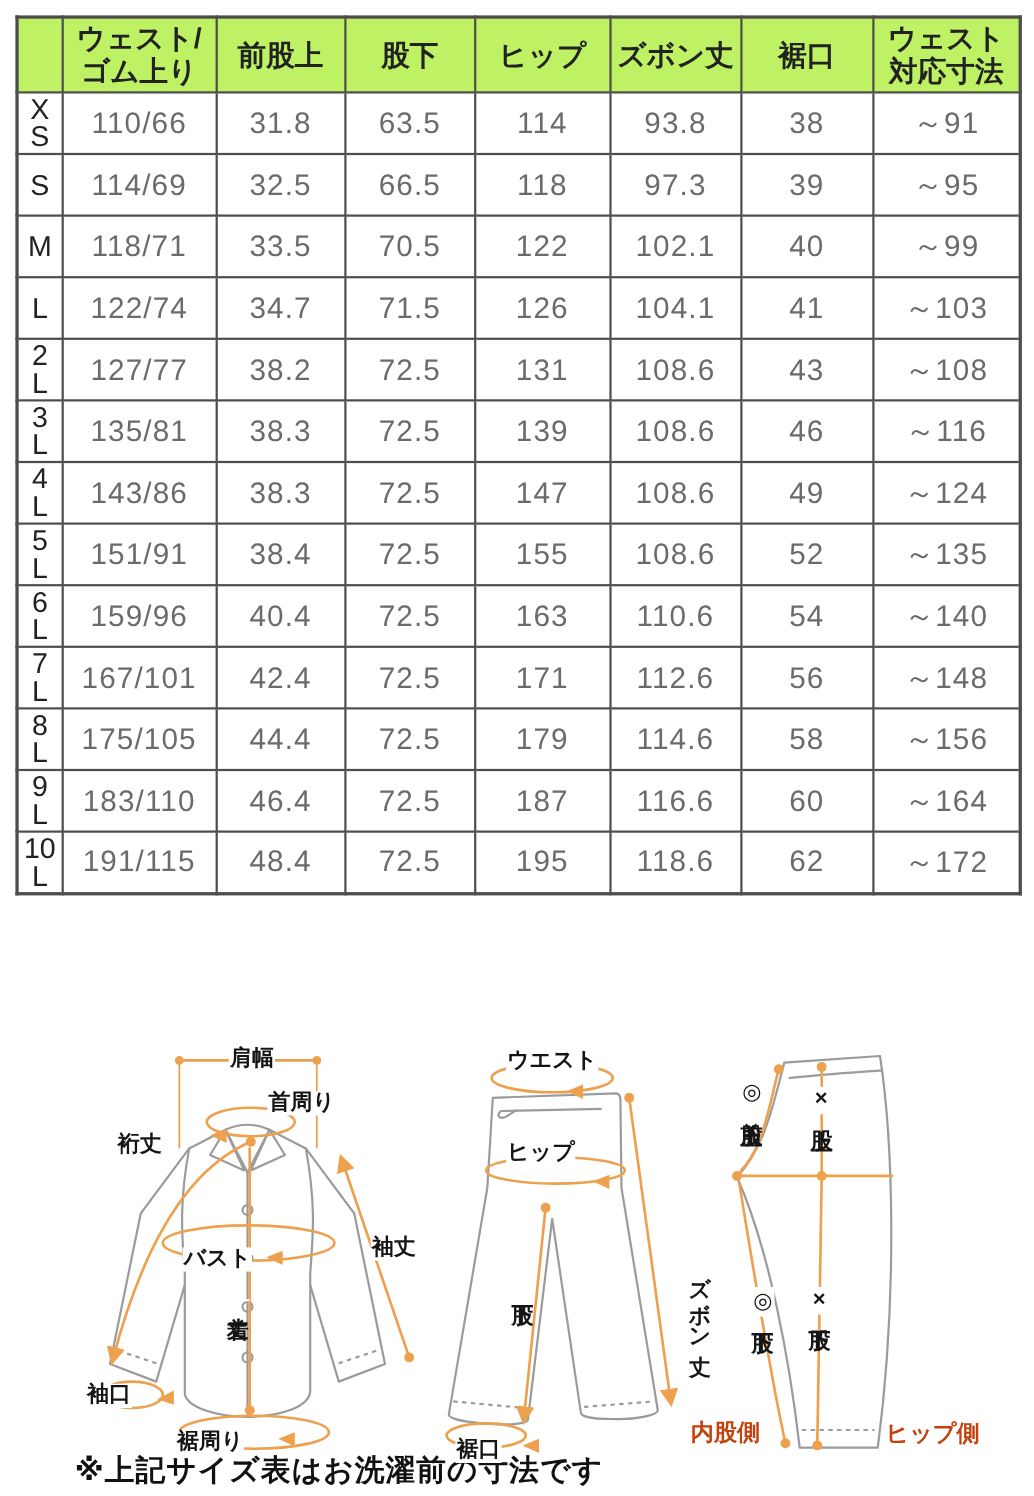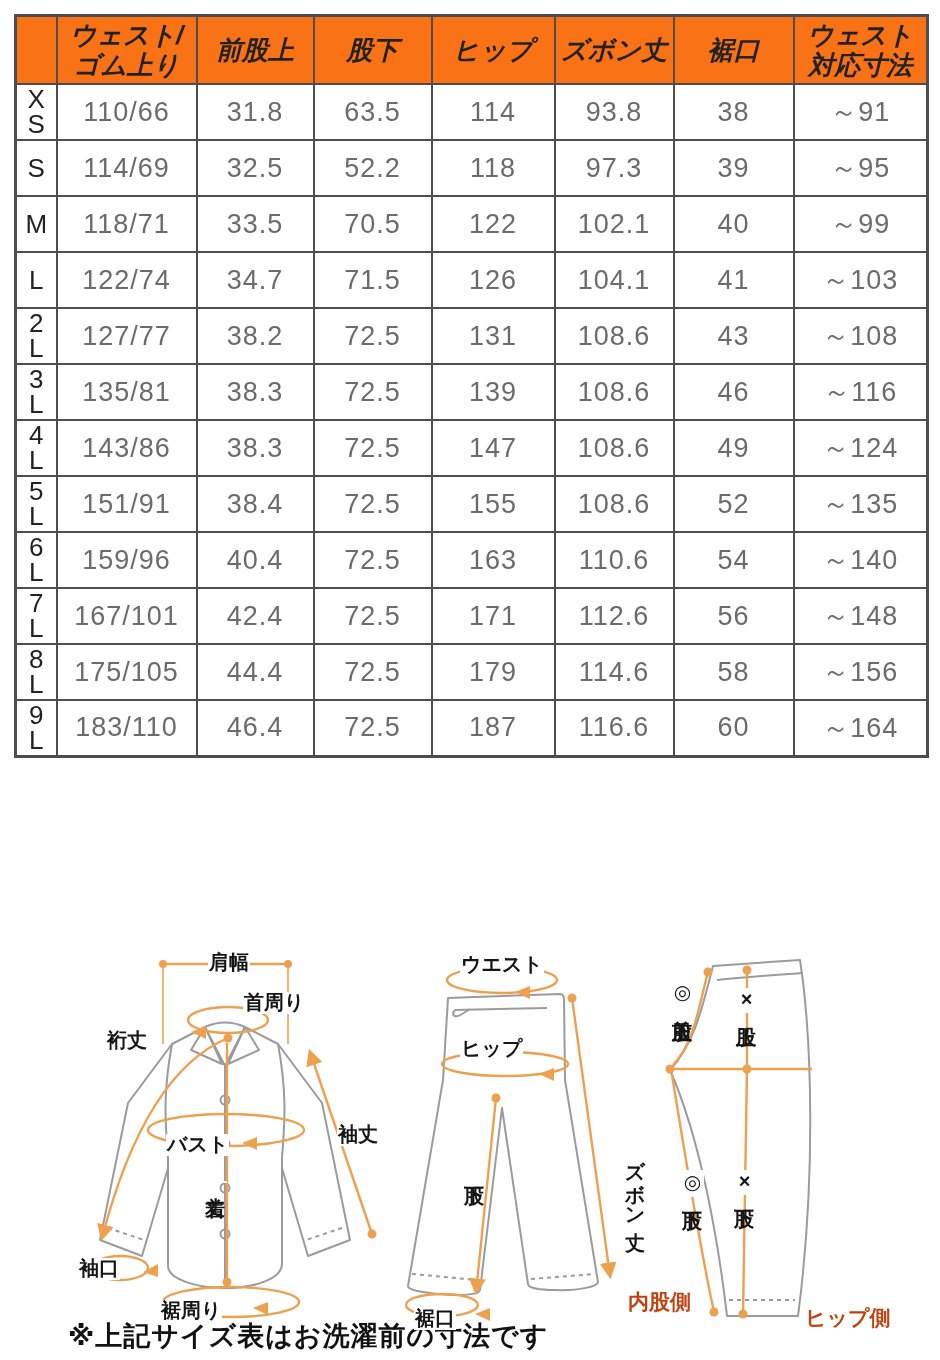--- a/index.html
+++ b/index.html
@@ -5,22 +5,22 @@
   html,body{margin:0;padding:0;background:#ffffff;}
   #page{position:relative;width:940px;height:1360px;background:#ffffff;overflow:hidden;
         font-family:"Liberation Sans","DejaVu Sans",sans-serif;}
 
   
   .table-wrap{position:absolute;left:14px;top:14px;}
   table.size{border-collapse:collapse;table-layout:fixed;width:912px;
              border:3px solid #4d4d4d;}
   table.size th,table.size td{border:2px solid #4d4d4d;text-align:center;
              vertical-align:middle;white-space:pre-line;padding:0;}
-  table.size thead th{background:#f97316;color:#222;font-size:26px;font-weight:700;
-             height:66px;line-height:30px;font-style:italic;}
+  table.size thead th{background:#bef264;color:#222;font-size:26px;font-weight:700;
+             height:66px;line-height:30px;}
   table.size tbody tr{height:56px;}
   table.size tbody th.sz{background:#fff;color:#222;font-size:26px;font-weight:400;
              line-height:25px;}
   table.size tbody td{color:#6b6b6b;font-size:27px;font-weight:400;letter-spacing:1px;}
   col.c-size{width:41px;} col.c-waist{width:140px;} col.c-rise{width:117px;}
   col.c-inseam{width:118px;} col.c-hip{width:123px;} col.c-len{width:119px;}
   col.c-hem{width:120px;} col.c-fit{width:134px;}
 
   
   .diagrams{position:absolute;left:0;top:948px;width:940px;height:405px;}
@@ -88,21 +88,21 @@
             <td>63.5</td>
             <td>114</td>
             <td>93.8</td>
             <td>38</td>
             <td>～91</td>
           </tr>
           <tr>
             <th class="sz">S</th>
             <td>114/69</td>
             <td>32.5</td>
-            <td>52.2</td>
+            <td>66.5</td>
             <td>118</td>
             <td>97.3</td>
             <td>39</td>
             <td>～95</td>
           </tr>
           <tr>
             <th class="sz">M</th>
             <td>118/71</td>
             <td>33.5</td>
             <td>70.5</td>
@@ -201,20 +201,31 @@
           <tr>
             <th class="sz">9
 L</th>
             <td>183/110</td>
             <td>46.4</td>
             <td>72.5</td>
             <td>187</td>
             <td>116.6</td>
             <td>60</td>
             <td>～164</td>
+          </tr>
+          <tr>
+            <th class="sz">10
+L</th>
+            <td>191/115</td>
+            <td>48.4</td>
+            <td>72.5</td>
+            <td>195</td>
+            <td>118.6</td>
+            <td>62</td>
+            <td>～172</td>
           </tr>
         </tbody>
     </table>
   </div>
 
   <div class="diagrams">
 
     <div class="fig" id="fig-shirt">
       <svg width="345" height="405" viewBox="0 0 345 405">
         <defs>
@@ -336,19 +347,19 @@
         <circle class="dot" cx="103" cy="366" r="4.5"></circle>
 
         <path class="meas" d="M32,127 C44,200 58,290 74,364"></path>
         <circle class="dot" cx="74" cy="364" r="4.5"></circle>
       </svg>
       <span class="lbl vlabel" style="left:30px;top:32px">◎前股上</span>
       <span class="lbl vlabel" style="left:94px;top:40px">×股上</span>
       <span class="lbl vlabel" style="left:40px;top:222px">◎股下</span>
       <span class="lbl vlabel" style="left:92px;top:222px">×股下</span>
       <span class="glabel" style="left:-12px;top:340px">内股側</span>
-      <span class="glabel" style="left:165px;top:356px">ヒップ側</span>
+      <span class="glabel" style="left:165px;top:341px">ヒップ側</span>
     </div>
   </div>
 
   <div class="note">※上記サイズ表はお洗濯前の寸法です</div>
 
 </div>
 
 </body></html>

